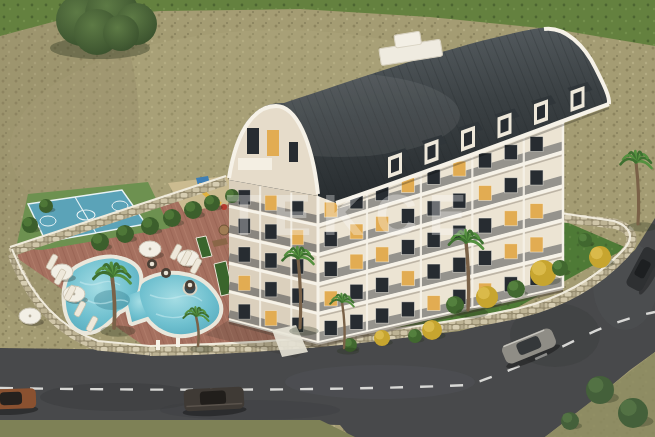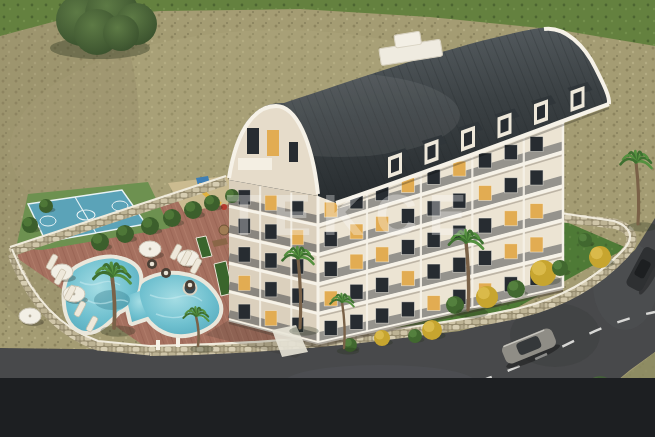--- a/index.html
+++ b/index.html
@@ -1,16 +1,16 @@
 <!DOCTYPE html>
 <html style="--grass_field: #64813f; --scrub: #a49c73; --scrub_dark: #8d8562; --scrub_light: #b9b089; --tree_green: #45603a; --roof_dark: #2f3437; --roof_light: #5a6165; --facade_light: #ece4d3; --facade_shadow: #dbd0bd; --trim_white: #f6f2e8; --window_dark: #272c31; --window_lit: #e2ac52; --pool_water: #4fa4b8; --pool_water_light: #a5dde4; --pool_deck: #eae7db; --paving: #a5705f; --paving_dark: #8a5d4f; --court_blue: #5ba3b8; --court_green: #6d9150; --lawn: #4e7a36; --bush_green: #41682f; --bush_yellow: #c7a52f; --stone_wall: #c2b89b; --wall_coping: #f0ebdc; --road: #48494b; --road_marking: #e8e8e4; --watermark_color: rgba(255,255,255,0.32);"><head>
 <meta charset="utf-8">
 <style>
   html,body{margin:0;padding:0;background:#1d1f22;}
-  .stage{position:relative;width:655px;height:378px;margin:0 auto;overflow:hidden;
+  .stage{position:relative;width:655px;height:437px;margin:0 auto;overflow:hidden;
          font-family:"Liberation Sans", sans-serif;}
   .stage svg{display:block}
   text.wm{font-family:"Liberation Sans", sans-serif;font-weight:700;letter-spacing:11px;}
 </style>
 </head>
 <body>
 
 <div class="stage">
 <svg id="scene" width="655" height="437" viewBox="0 0 655 437">
   <defs>

